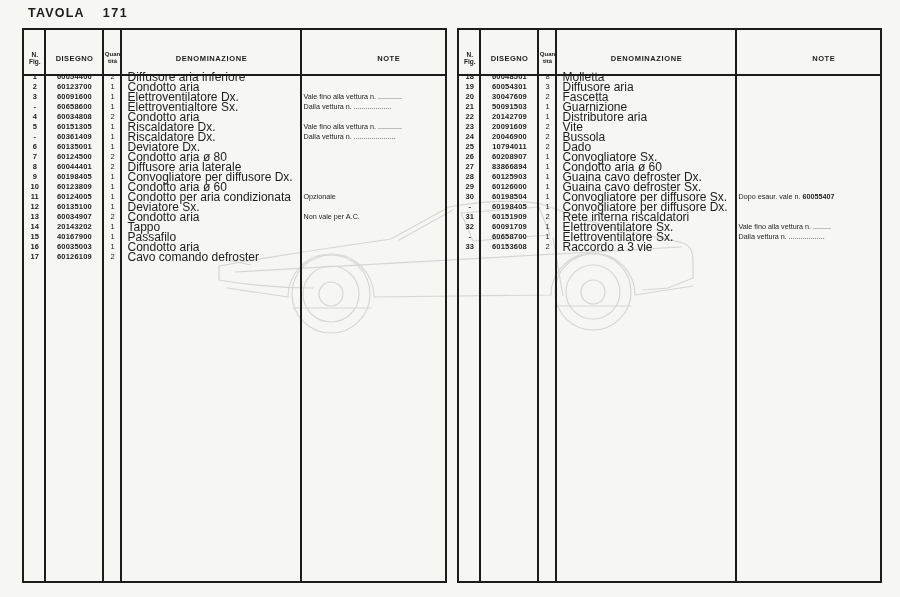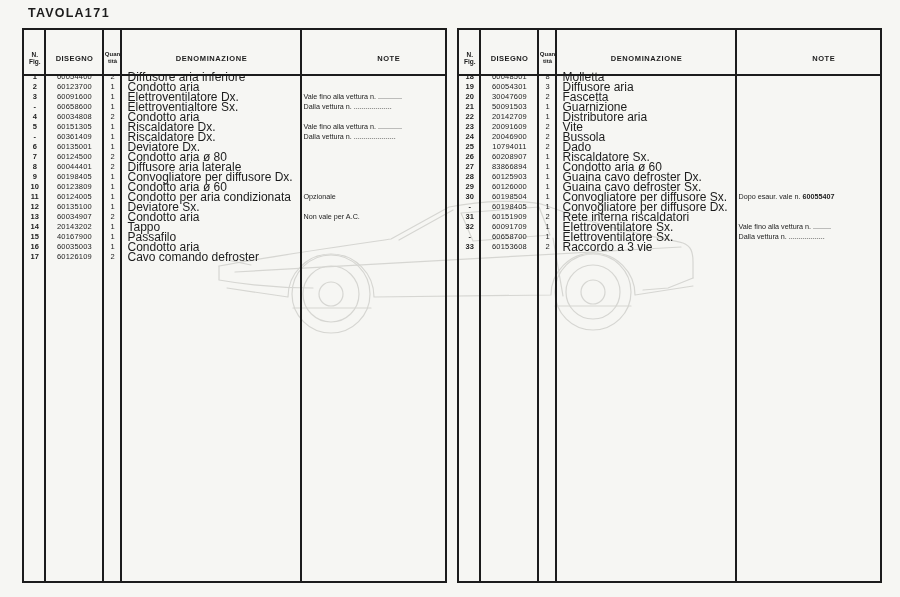--- a/index.html
+++ b/index.html
@@ -1,21 +1,21 @@
 <!DOCTYPE html>
 <html><head>
 <meta charset="utf-8">
 <style>
   html,body{margin:0;padding:0;background:#e9e9e6;}
   .page{
     position:relative;width:900px;height:597px;background:#f6f6f3;
     font-family:"Liberation Sans",sans-serif;color:#1c1c1c;overflow:hidden;
   }
   .title{position:absolute;left:28px;top:6px;font-size:12.5px;font-weight:bold;letter-spacing:1.2px;}
-  .title .num{letter-spacing:1.5px;}
+  .title .num{margin-left:18px;letter-spacing:1.5px;}
   .car-svg{position:absolute;left:213px;top:190px;z-index:0;}
   .ptable{
     position:absolute;top:28px;width:425px;height:555px;
     border:2px solid #1c1c1c;box-sizing:border-box;z-index:1;background:transparent;
   }
   #table-left{left:22px;}
   #table-right{left:457px;}
   .vline{position:absolute;top:0;bottom:0;width:1.5px;background:#1c1c1c;z-index:3;}
   .v1{left:20px;}.v2{left:78px;}.v3{left:96px;}.v4{left:276px;}
   .thead{
@@ -25,21 +25,21 @@
   .th{display:flex;flex-direction:column;justify-content:center;text-align:center;font-weight:bold;}
   .th-fig{width:21.5px;font-size:6.5px;line-height:7.5px;}
   .th-dis{width:58px;font-size:7.5px;letter-spacing:0.4px;}
   .th-qty{width:18px;font-size:6px;line-height:7px;}
   .th-den{width:180px;font-size:7.5px;letter-spacing:0.6px;}
   .th-note{flex:1;font-size:7.5px;letter-spacing:0.6px;padding-left:31px;}
   .rows{position:absolute;top:42px;left:0;right:0;z-index:2;}
   .prow{display:flex;height:10px;align-items:center;}
   .cell{display:block;white-space:nowrap;line-height:10px;}
   .c-fig{width:21.5px;text-align:center;font-weight:bold;font-size:7.5px;}
-  .c-dis{width:58px;text-align:center;font-weight:normal;font-size:7.5px;letter-spacing:0.2px;}
+  .c-dis{width:58px;text-align:center;font-weight:bold;font-size:7.5px;letter-spacing:0.2px;}
   .c-qty{width:18px;text-align:center;font-size:7.5px;}
   .c-den{width:180px;padding-left:6px;font-size:12px;box-sizing:border-box;overflow:visible;}
   .c-note{flex:1;padding-left:2px;font-size:7.2px;box-sizing:border-box;}
   .c-note b{font-weight:bold;margin-top:44px;}
 </style>
 </head>
 <body>
 
 <div class="page">
 
@@ -318,21 +318,21 @@
           <span class="cell c-fig">25</span>
           <span class="cell c-dis">10794011</span>
           <span class="cell c-qty">2</span>
           <span class="cell c-den">Dado</span>
           <span class="cell c-note"></span>
         </div>
         <div class="prow">
           <span class="cell c-fig">26</span>
           <span class="cell c-dis">60208907</span>
           <span class="cell c-qty">1</span>
-          <span class="cell c-den">Riscaldatore Sx.</span>
+          <span class="cell c-den">Convogliatore Sx.</span>
           <span class="cell c-note"></span>
         </div>
         <div class="prow">
           <span class="cell c-fig">27</span>
           <span class="cell c-dis">83866894</span>
           <span class="cell c-qty">1</span>
           <span class="cell c-den">Condotto aria ø 60</span>
           <span class="cell c-note"></span>
         </div>
         <div class="prow">

